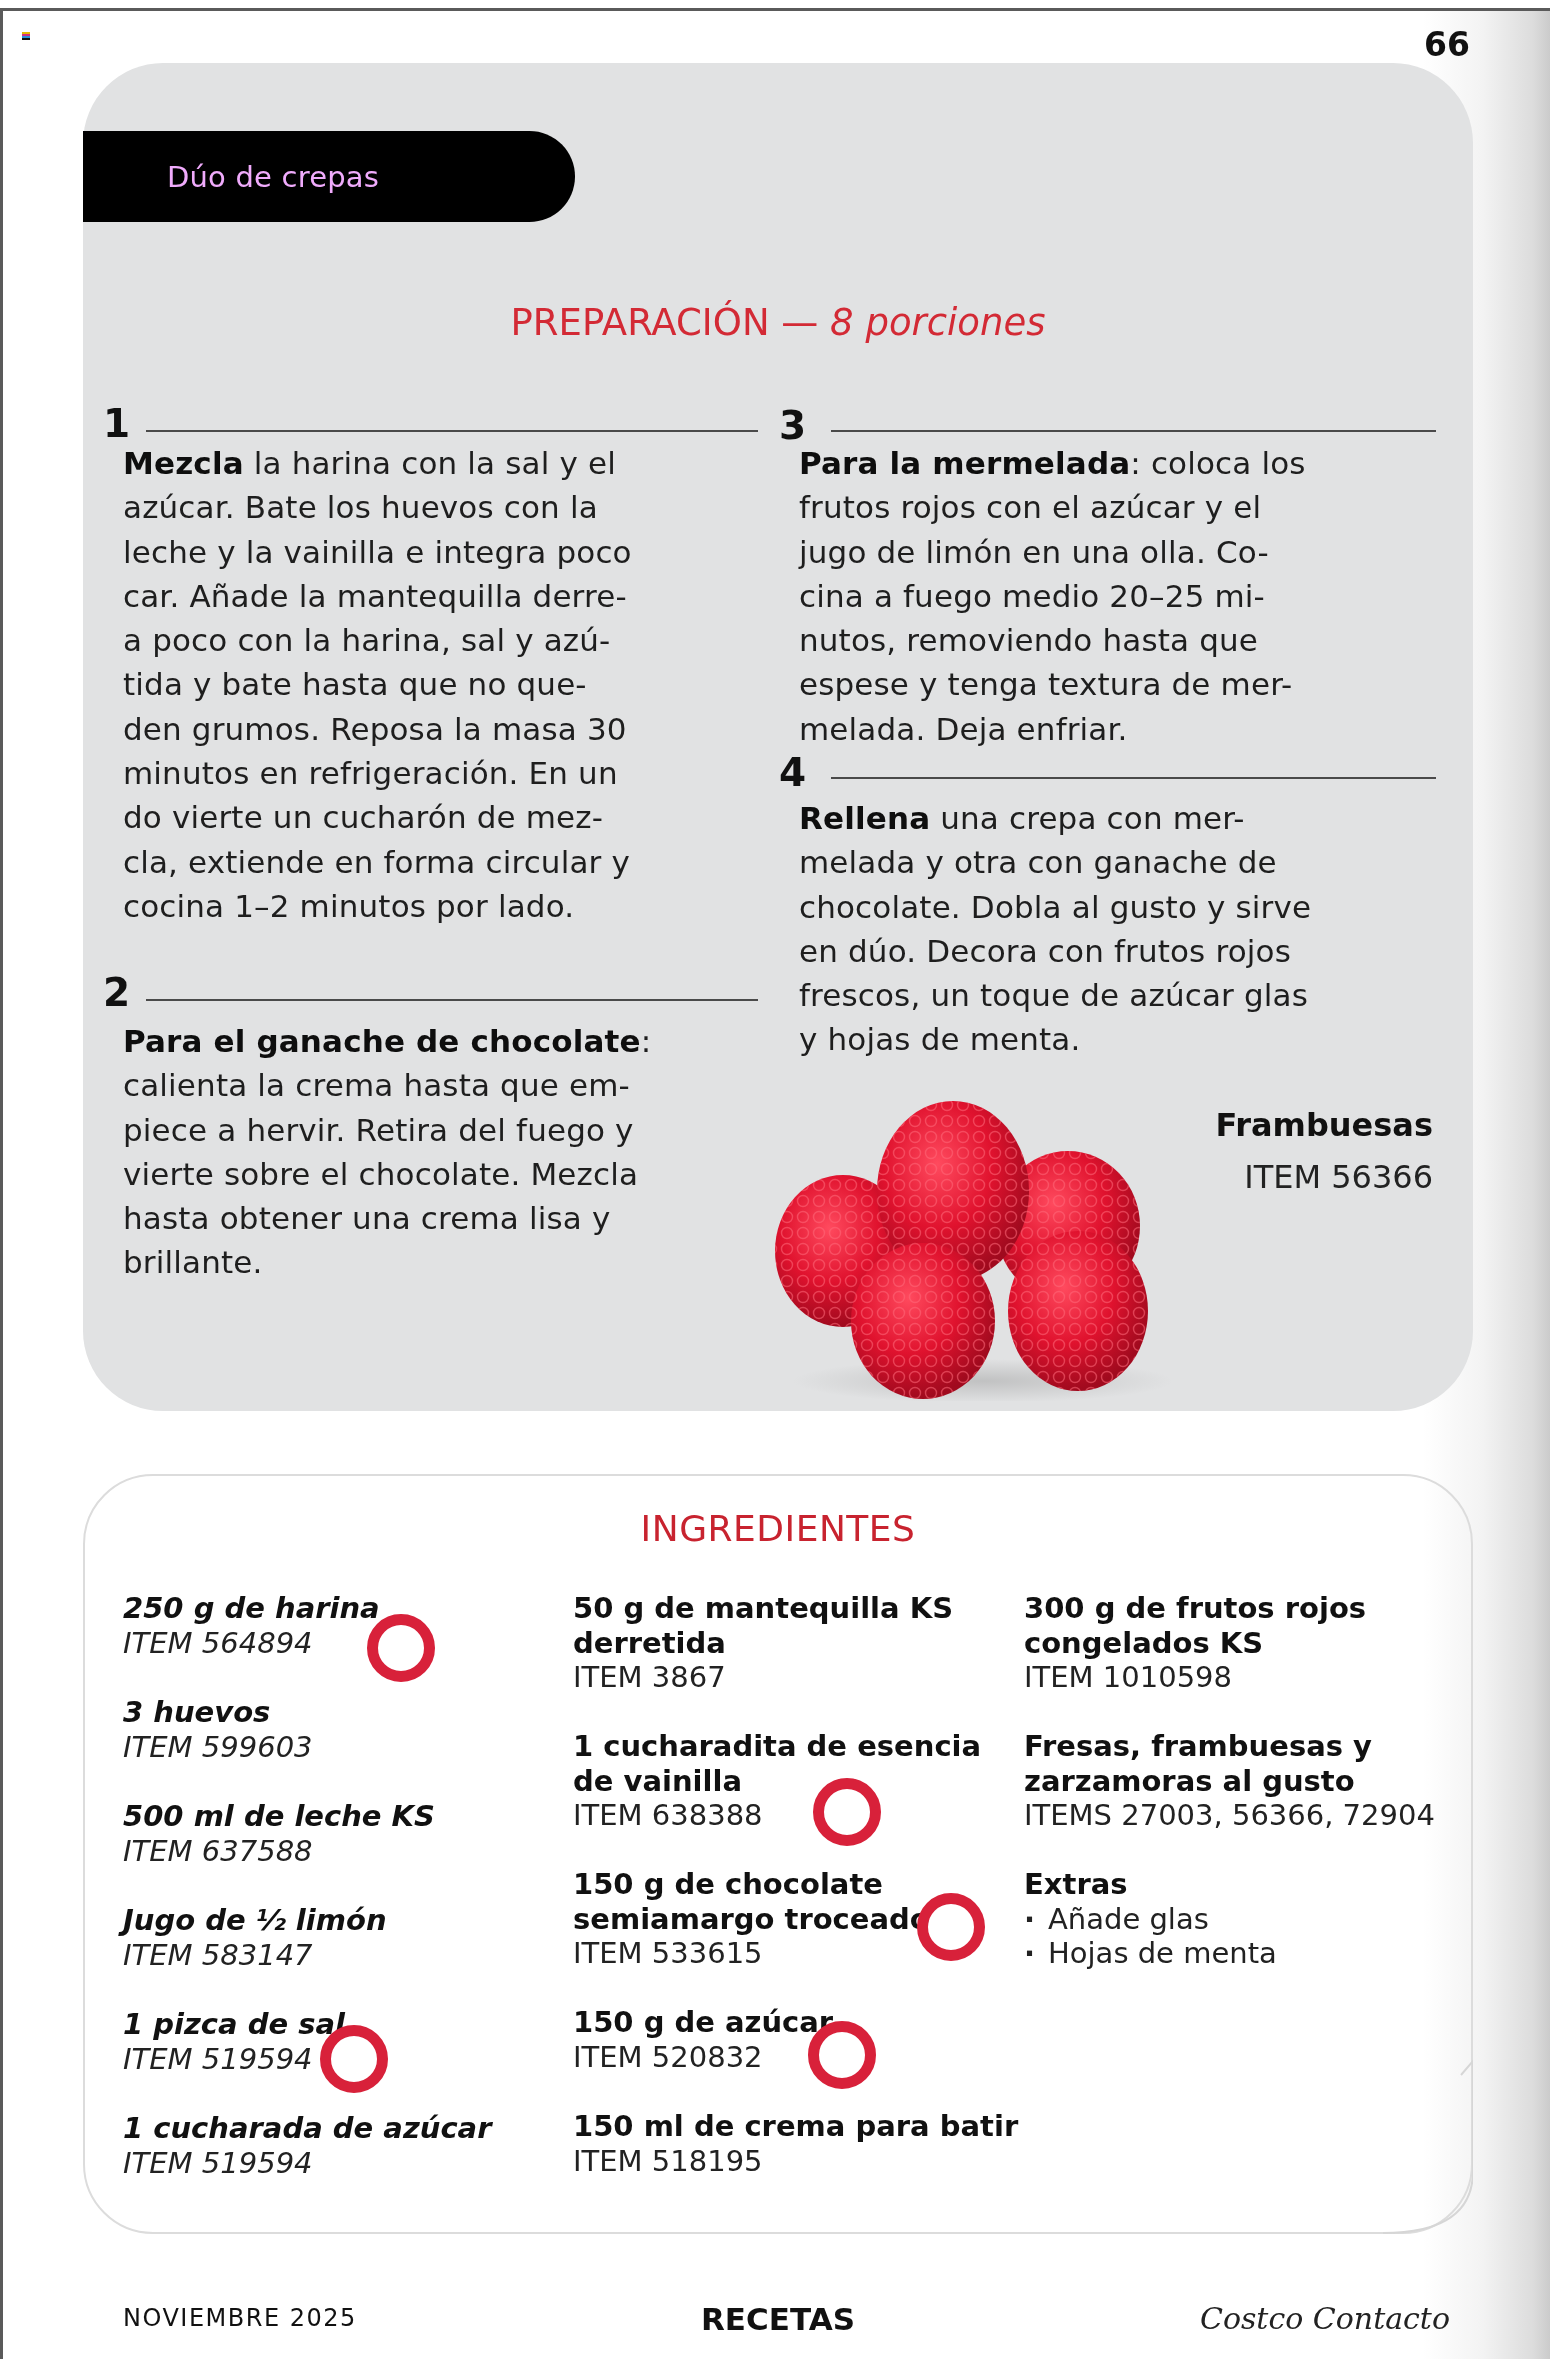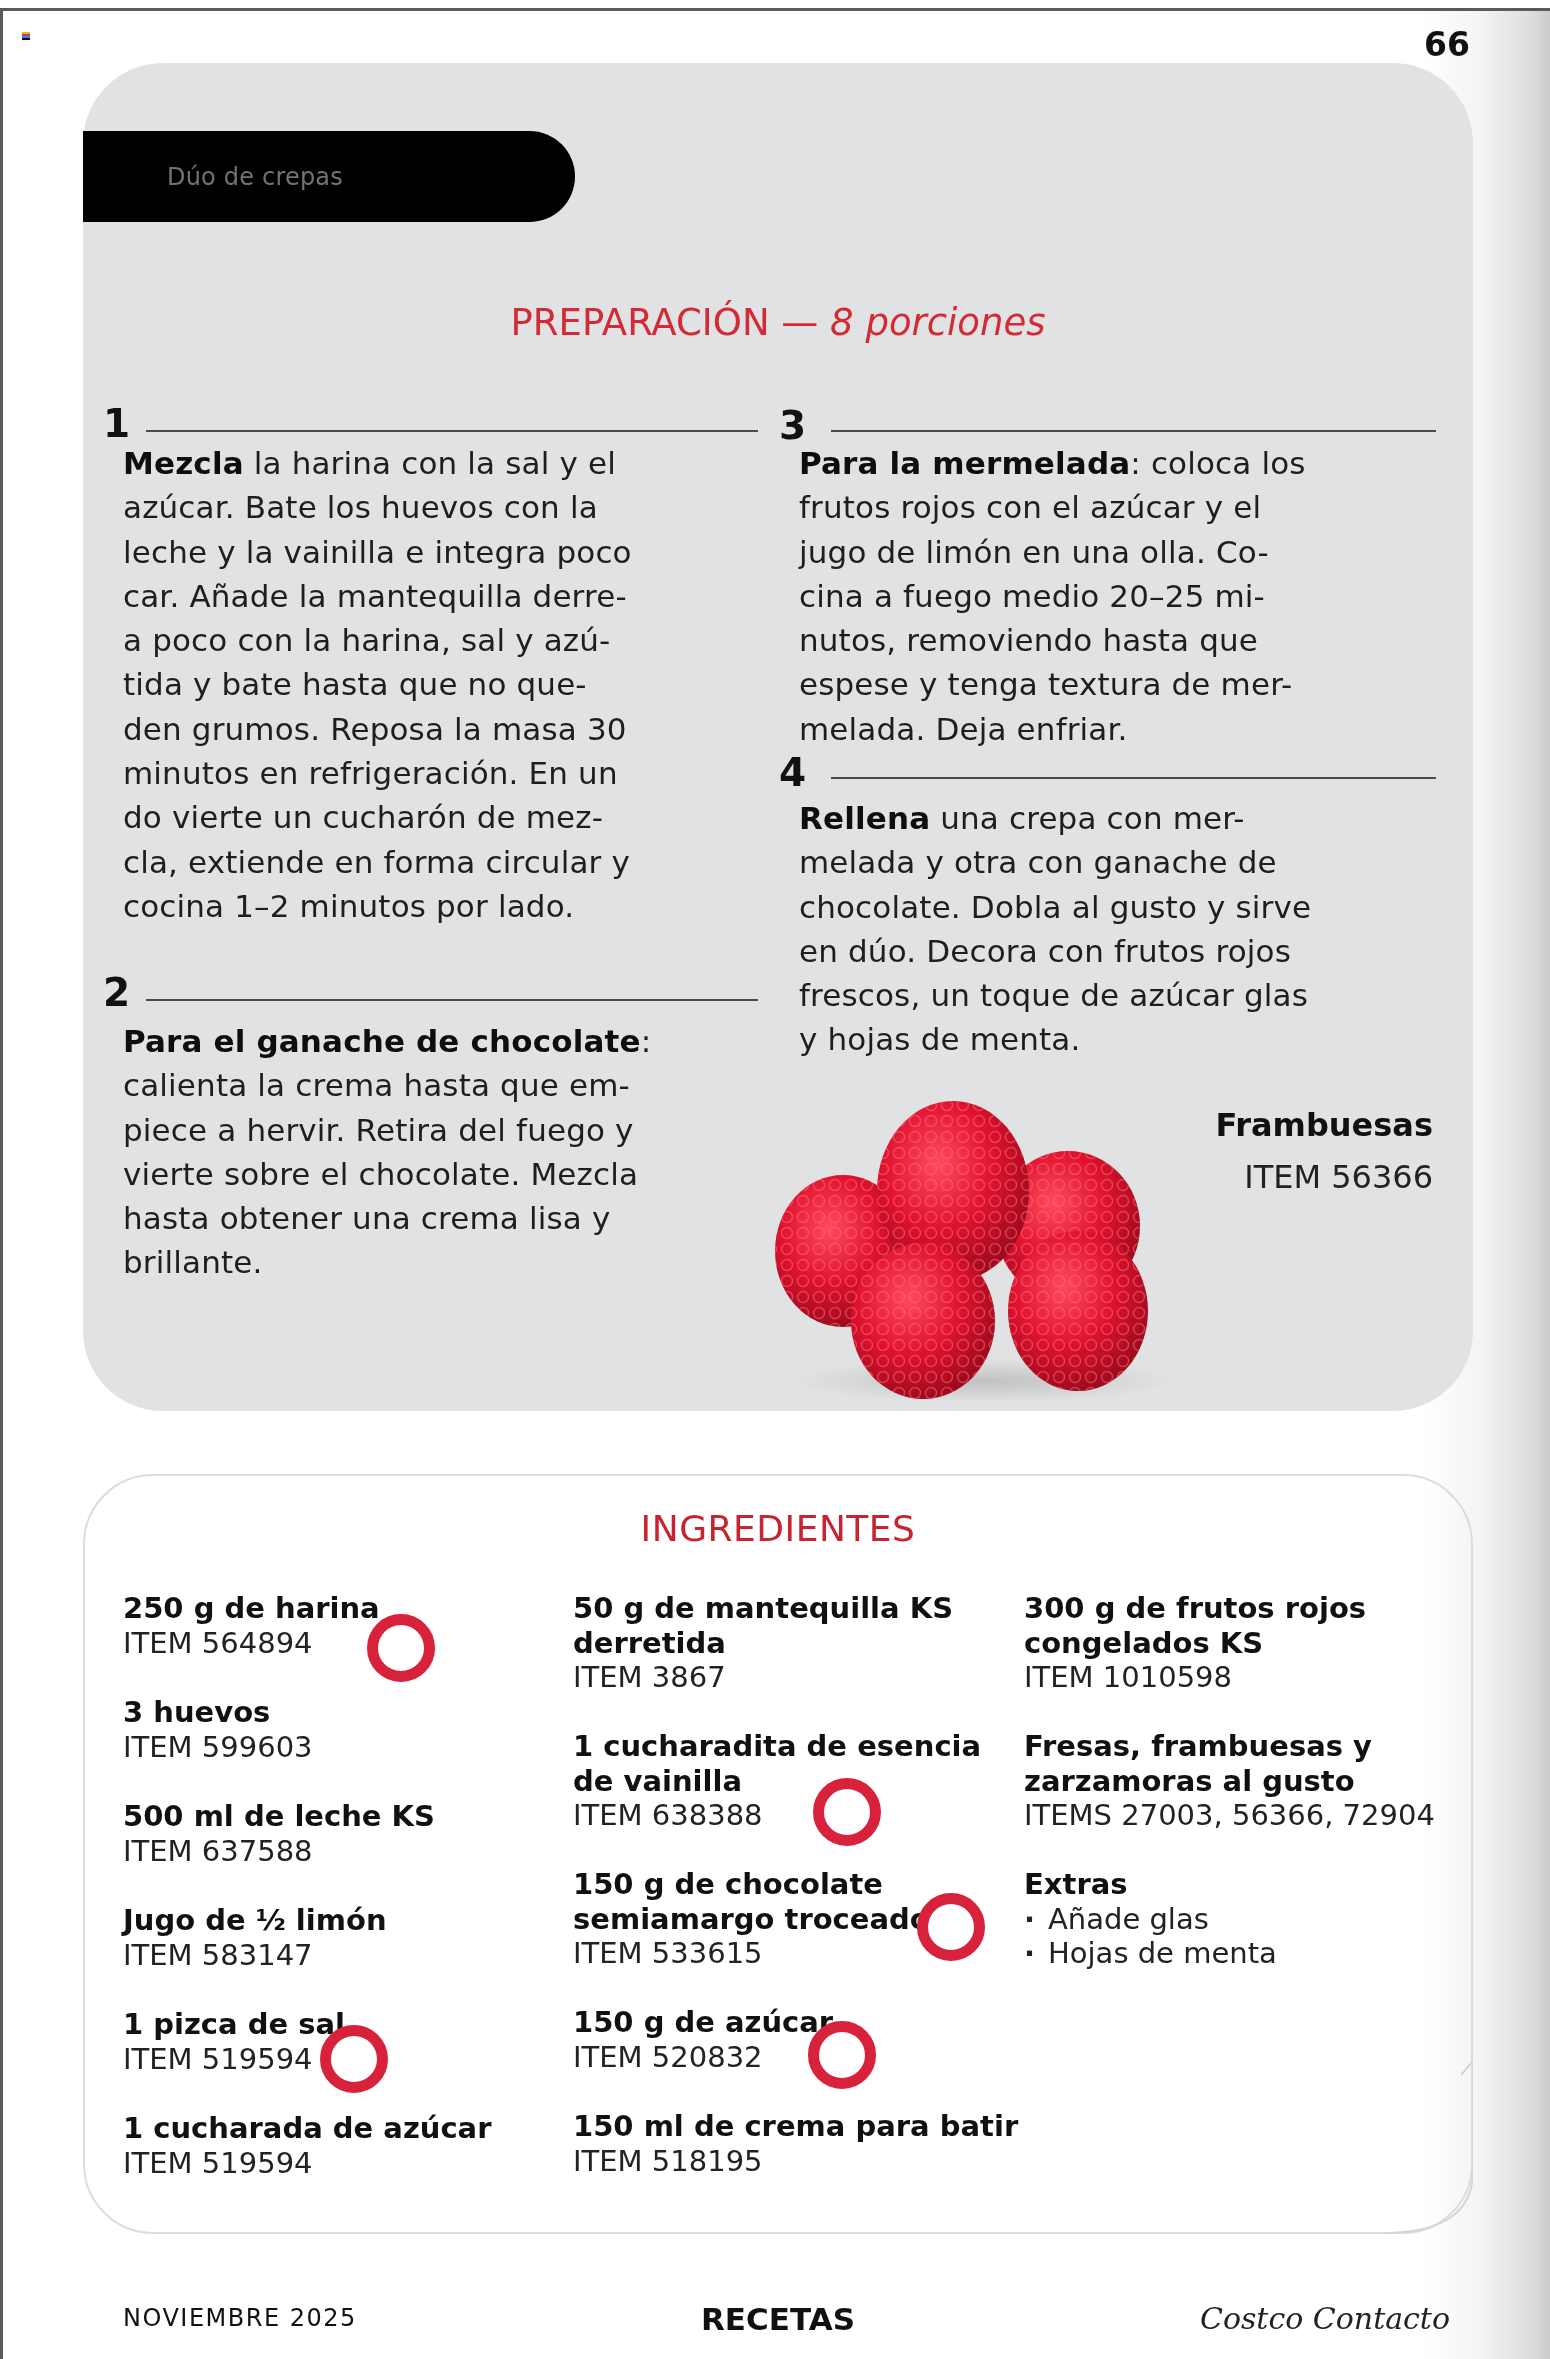--- a/index.html
+++ b/index.html
@@ -25,21 +25,21 @@
   
   .prep-card {
     position: absolute; left: 80px; top: 52px; width: 1390px; height: 1348px;
     background: #e1e2e3; border-radius: 80px;
   }
   .title-pill {
     position: absolute; left: 80px; top: 120px; width: 492px; height: 91px;
     background: #000; border-radius: 0 46px 46px 0;
     display: flex; align-items: center; padding-left: 84px;
   }
-  .title-pill span { color: #737373; font-size: 24px; font-weight: 500; letter-spacing: 0.2px; }
+  .title-pill span { color: #f0abfc; font-size: 29px; font-weight: 500; letter-spacing: 0.2px; }
   .prep-heading {
     position: absolute; left: 0; width: 1550px; top: 290px; text-align: center;
     color: #d32a35; font-size: 37px;
   }
   .prep-heading em { font-style: italic; }
   .step-num {
     position: absolute; font-size: 39px; font-weight: bold; color: #111; line-height: 40px;
   }
   .step-rule {
     position: absolute; height: 2px; background: #4a4a4a;
@@ -194,21 +194,21 @@
 
     <g>
         <ellipse cx="315" cy="230" rx="70" ry="80" fill="url(#rb)"></ellipse>
         <ellipse cx="315" cy="230" rx="70" ry="80" fill="url(#drupe)"></ellipse>
       </g>
   </svg>
 
   <div class="ing-card"></div>
   <div class="ing-heading">INGREDIENTES</div>
 
-  <div class="ing-col" style="left:120px;">
+  <div class="ing-col" style="left:120px;font-style:italic;">
     <div class="ing" style="height:104px;">
       <div class="name">250 g de harina</div>
       <div class="item">ITEM 564894</div>
     </div>
     <div class="ing" style="height:104px;">
       <div class="name">3 huevos</div>
       <div class="item">ITEM 599603</div>
     </div>
     <div class="ing" style="height:104px;">
       <div class="name">500 ml de leche KS</div>

